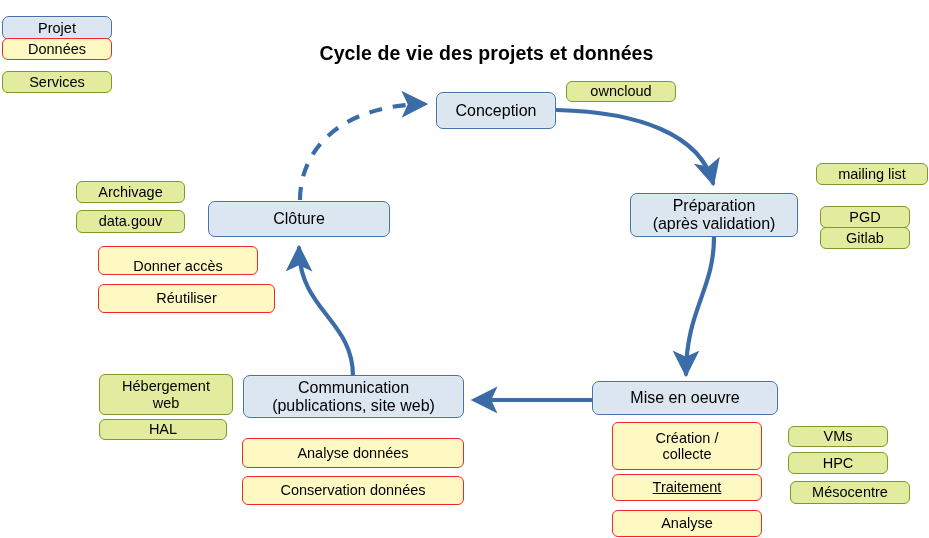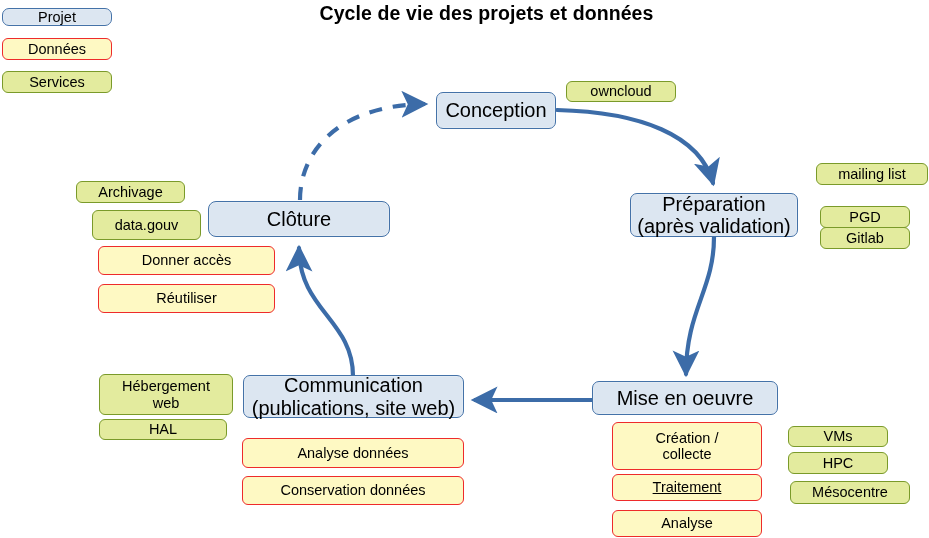--- a/index.html
+++ b/index.html
@@ -38,21 +38,21 @@
     line-height: 1.12;
     white-space: pre-line;
   }
 
   
   .n-blue {
     background: #dce6f1;
     border: 1.6px solid #4472a8;
     border-radius: 7px;
     color: #000000;
-    font-size: 20px;
+    font-size: 16px;
     box-shadow: 0 0 0 0.5px rgba(255,255,255,0.4) inset;
   }
   
   .n-green {
     background: #e4edA2;
     background: #e3eb9e;
     border: 1.5px solid #7a9a2a;
     border-radius: 6px;
     color: #000000;
     font-size: 14.5px;
@@ -72,21 +72,21 @@
     position: absolute;
     left: 0;
     top: 2px;
     width: 929px;
     text-align: center;
     font-size: 19.5px;
     font-weight: bold;
     color: #000000;
     letter-spacing: 0.1px;
   }
-  #title-inner { display: inline-block; transform: translateX(22px); }
+  #title-inner { display: inline-block; transform: translateX(22px); margin-top: 40px; }
 </style>
 </head>
 <body>
 
 <div id="canvas">
 
   <div id="title"><span id="title-inner">Cycle de vie des projets et données</span></div>
 
   <svg id="edges" viewBox="0 0 929 538" xmlns="http://www.w3.org/2000/svg">
     <defs>
@@ -99,21 +99,21 @@
 
     <path d="M 557,110 C 640,112 700,135 713,183" fill="none" stroke="#3c6ca8" stroke-width="4.2" stroke-linecap="round" marker-end="url(#ah)"></path>
 
     <path d="M 714,237 C 714,290 686,310 686,374" fill="none" stroke="#3c6ca8" stroke-width="4.2" stroke-linecap="round" marker-end="url(#ah)"></path>
 
     <path d="M 592,400 L 474,400" fill="none" stroke="#3c6ca8" stroke-width="4.2" stroke-linecap="butt" marker-end="url(#ah)"></path>
 
     <path d="M 353,376 C 353,320 299,310 299,248" fill="none" stroke="#3c6ca8" stroke-width="4.2" stroke-linecap="round" marker-end="url(#ah)"></path>
   </svg>
 
-  <div class="node n-blue legend-item" style="left:2px; top:8px; width:110px; height:18px;">
+  <div class="node n-blue legend-item" style="left:2px; top:16px; width:110px; height:24px;">
     <span>Projet</span>
   </div>
   <div class="node n-pink legend-item" style="left:2px; top:38px; width:110px; height:22px;">
     <span>Données</span>
   </div>
   <div class="node n-green legend-item" style="left:2px; top:71px; width:110px; height:22px;">
     <span>Services</span>
   </div>
 
   <div class="node n-blue" style="left:436px; top:92px; width:120px; height:37px;">
@@ -127,21 +127,21 @@
 
   <div class="node n-blue" style="left:592px; top:381px; width:186px; height:34px;">
     <span>Mise en oeuvre</span>
   </div>
 
   <div class="node n-blue" style="left:243px; top:375px; width:221px; height:43px;">
     <span>Communication
 (publications, site web)</span>
   </div>
 
-  <div class="node n-blue" style="left:208px; top:201px; width:182px; height:36px;border-radius:8px;">
+  <div class="node n-blue" style="left:208px; top:201px; width:182px; height:36px;">
     <span>Clôture</span>
   </div>
 
   <div class="node n-green" style="left:566px; top:81px; width:110px; height:21px;">
     <span>owncloud</span>
   </div>
 
   <div class="node n-green" style="left:816px; top:163px; width:112px; height:22px;">
     <span>mailing list</span>
   </div>
@@ -166,21 +166,21 @@
     <span>Hébergement
 web</span>
   </div>
   <div class="node n-green" style="left:99px; top:419px; width:128px; height:21px;">
     <span>HAL</span>
   </div>
 
   <div class="node n-green" style="left:76px; top:181px; width:109px; height:22px;">
     <span>Archivage</span>
   </div>
-  <div class="node n-green" style="left:92px; top:210px; width:109px; height:30px;">
+  <div class="node n-green" style="left:76px; top:210px; width:109px; height:23px;">
     <span>data.gouv</span>
   </div>
 
   <div class="node n-pink" style="left:612px; top:422px; width:150px; height:48px;">
     <span>Création /
 collecte</span>
   </div>
   <div class="node n-pink" style="left:612px; top:474px; width:150px; height:27px;text-decoration:underline;">
     <span>Traitement</span>
   </div>
@@ -188,20 +188,20 @@
     <span>Analyse</span>
   </div>
 
   <div class="node n-pink" style="left:242px; top:438px; width:222px; height:30px;">
     <span>Analyse données</span>
   </div>
   <div class="node n-pink" style="left:242px; top:476px; width:222px; height:29px;">
     <span>Conservation données</span>
   </div>
 
-  <div class="node n-pink" style="left:98px; top:246px; width:177px; height:29px;">
+  <div class="node n-pink" style="left:98px; top:246px; width:160px; height:29px;align-items:flex-end;">
     <span>Donner accès</span>
   </div>
   <div class="node n-pink" style="left:98px; top:284px; width:177px; height:29px;">
     <span>Réutiliser</span>
   </div>
 
 </div>
 
 </body></html>

